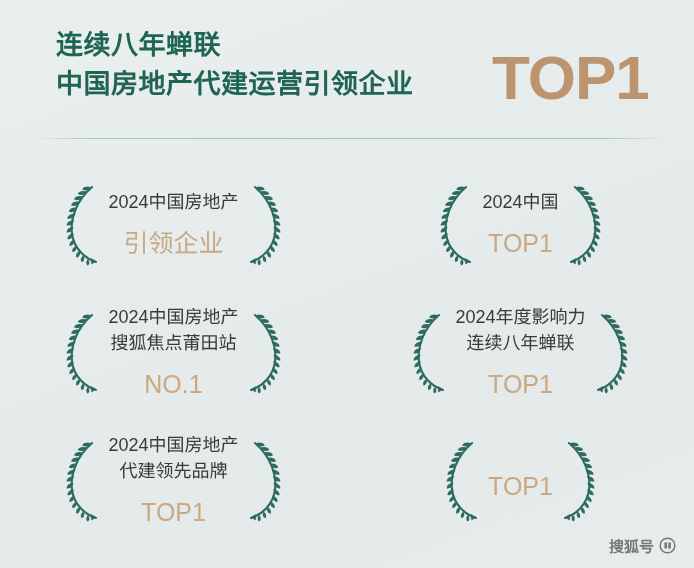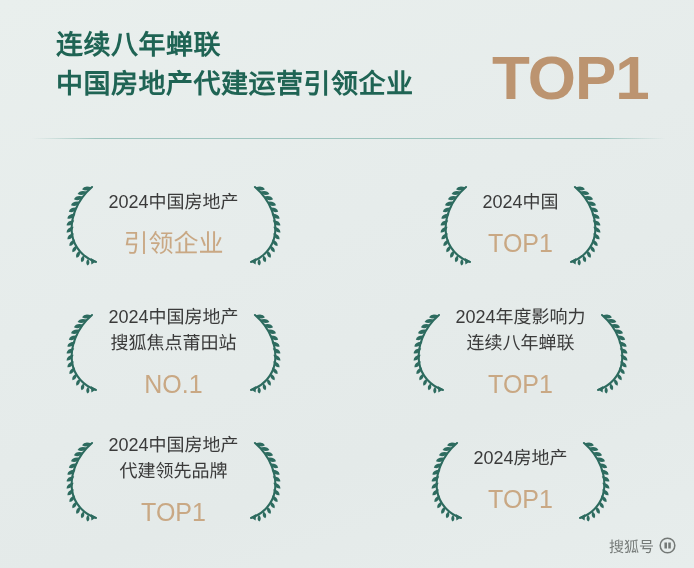--- a/index.html
+++ b/index.html
@@ -124,21 +124,21 @@
     right: 18px;
     bottom: 12px;
     display: flex;
     align-items: center;
     gap: 5px;
     opacity: 0.62;
   }
   .wm-text {
     font-size: 15px;
     color: #2f3330;
-    font-weight: normal;
+    font-weight: bold;
     white-space: nowrap;
   }
   .wm-logo {
     width: 17px;
     height: 17px;
     flex: 0 0 auto;
   }
 </style>
 </head>
 <body>
@@ -431,21 +431,20 @@
           <path d="M11.8 53.3 q-6.5 1.2 -6.4 6.0 q5.2 0.4 6.4 -6.0 z"></path>
           <path d="M12.9 59.6 q-6.1 1.7 -5.5 6.4 q5.0 0.0 5.5 -6.4 z"></path>
           <path d="M14.9 65.5 q-5.6 2.2 -4.5 6.7 q4.7 -0.5 4.5 -6.7 z"></path>
           <path d="M17.8 70.8 q-5.0 2.7 -3.3 6.9 q4.4 -1.0 3.3 -6.9 z"></path>
           <path d="M21.6 75.2 q-4.3 3.2 -2.0 7.0 q4.0 -1.5 2.0 -7.0 z"></path>
           <path d="M26.1 78.7 q-3.4 3.6 -0.6 6.9 q3.5 -2.0 0.6 -6.9 z"></path>
           <path d="M34.4 81.2 l-5.6 -3.3 l0.6 6.6 z"></path>
         </g>
       </svg>
       <div class="badge-body">
-        <div class="badge-l1">2024房地产</div>
         <div class="badge-accent">TOP1</div>
       </div>
       <svg class="wreath wreath-right" viewBox="0 0 42 88">
         <g fill="none" stroke="#2d6b5f" stroke-width="2.1" stroke-linecap="round">
           <path d="M30 7 C15 20, 8 38, 10 54 C12 68, 22 78, 34 82"></path>
         </g>
         <g fill="#2d6b5f">
           <path d="M29.6 7.4 q-7.2 -2.6 -9.6 1.8 q5.2 3.4 9.6 -1.8 z"></path>
           <path d="M25.2 11.6 q-7.4 -2.2 -9.6 2.4 q5.4 3.1 9.6 -2.4 z"></path>
           <path d="M21.3 16.4 q-7.5 -1.8 -9.4 2.9 q5.5 2.8 9.4 -2.9 z"></path>

